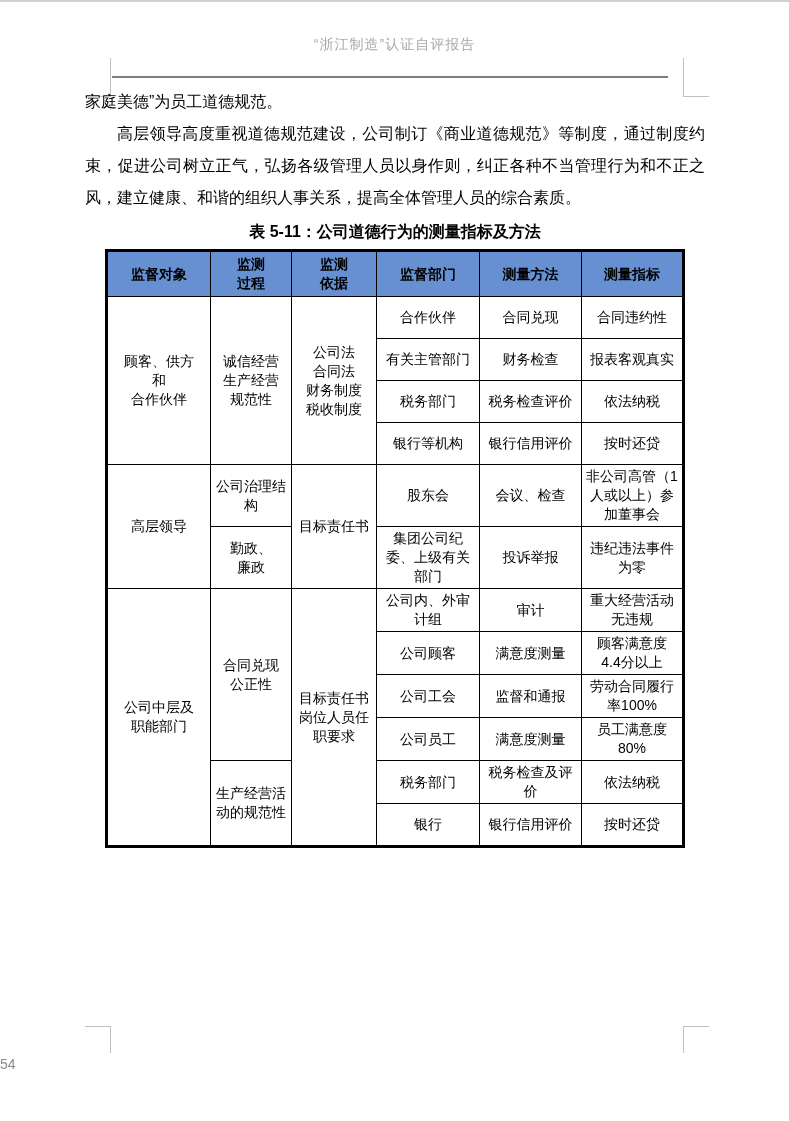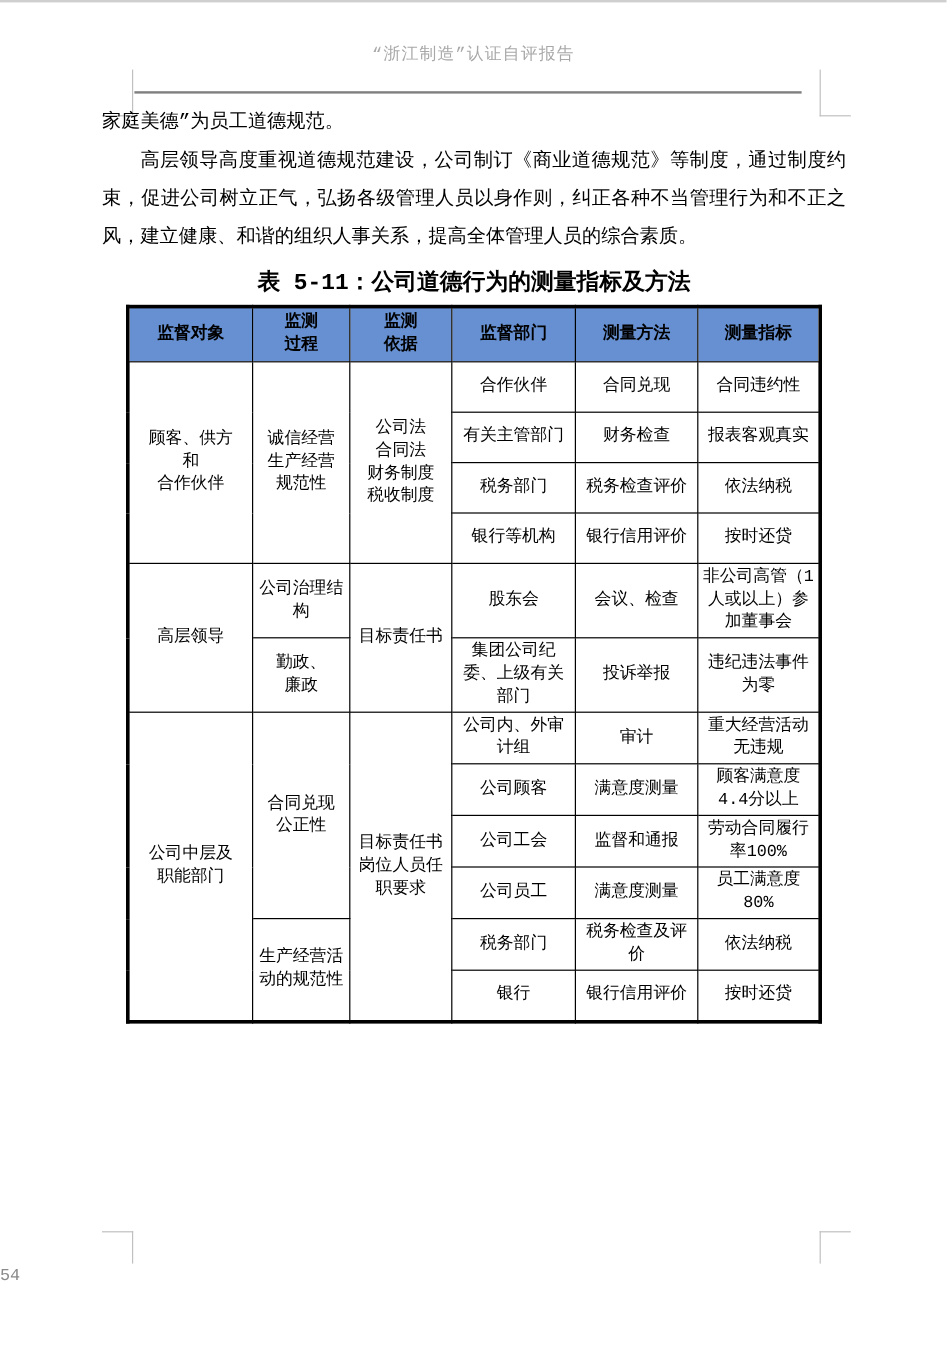--- a/index.html
+++ b/index.html
@@ -1,21 +1,21 @@
 <!DOCTYPE html>
 <html style="--table-header-bg: #6690D1; --table-border-color: #000000; --header-title-color: #A8A8A8; --header-rule-color: #7F7F7F; --crop-mark-color: #C0C0C0; --page-number-color: #8A8A8A;"><head>
 <meta charset="utf-8">
 <style>
   html,body{margin:0;padding:0;background:#ffffff;}
   .page{
     position:relative;
     width:789px;height:1121px;
     background:#ffffff;
     overflow:hidden;
-    font-family:Liberation Mono, monospace;
+    font-family:Liberation Sans, sans-serif;
     color:#000;
   }
   .page-top-edge{
     position:absolute;top:0;left:0;width:789px;height:2px;
     background:#cfcfcf;
   }
   
   .doc-header-title{
     position:absolute;top:36px;left:0;width:789px;
     text-align:center;
@@ -45,21 +45,21 @@
   .content p.no-indent{text-indent:0;}
   .section-heading{
     margin:3px 0 6px 0;
     font-size:17px;line-height:33px;
     font-weight:bold;
     text-align:justify;
   }
   .table-caption{
     margin:8px 0 6px 0;
     text-align:center;
-    font-size:19px;font-weight:bold;
+    font-size:16px;font-weight:bold;
   }
   
   table.tbl{
     border-collapse:collapse;
     margin:0 auto;
     width:577px;
     table-layout:fixed;
     border:3px solid var(--table-border-color,#000);
   }
   table.tbl th,table.tbl td{

